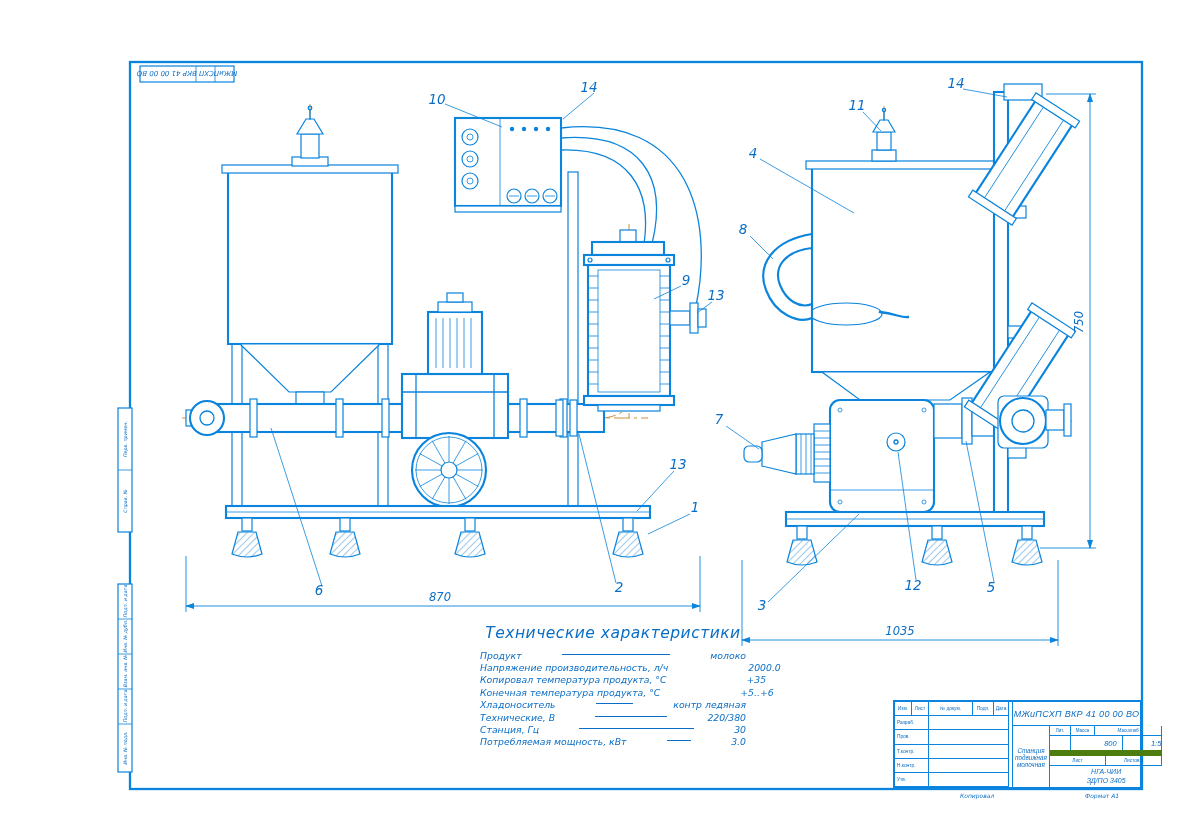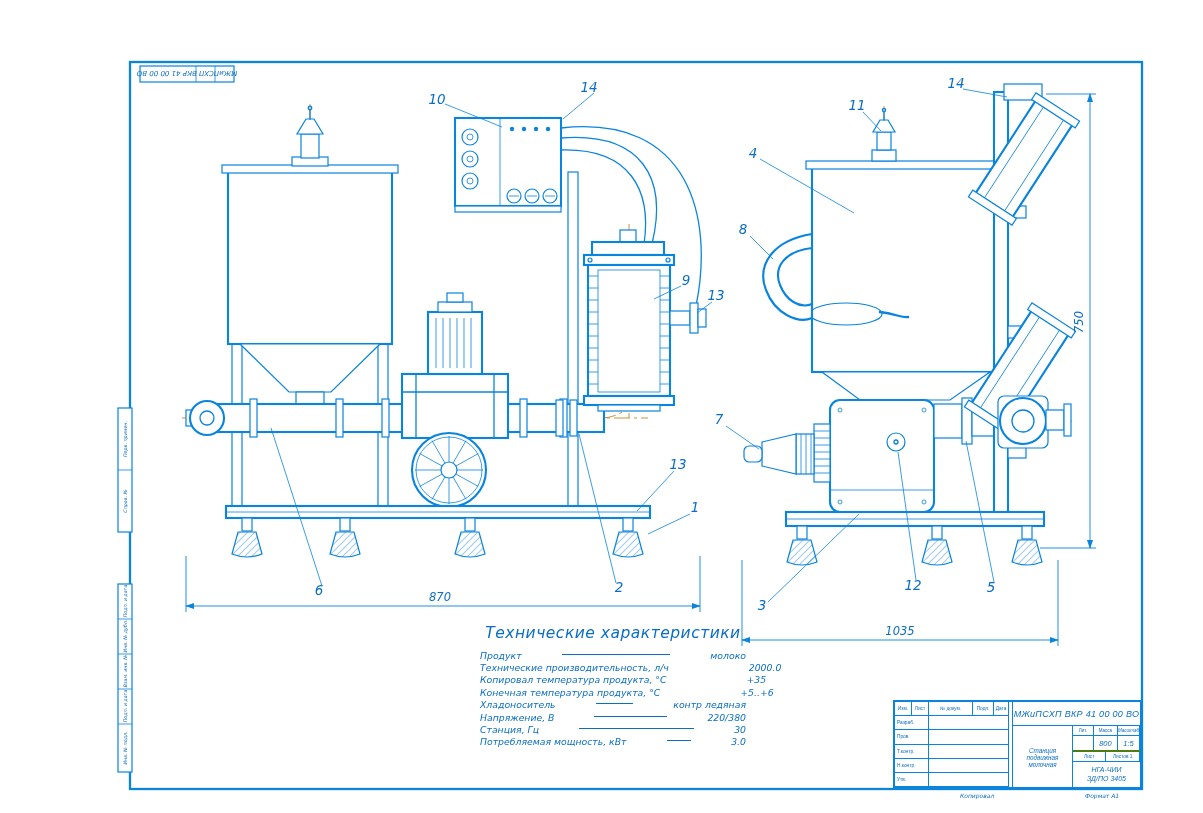--- a/index.html
+++ b/index.html
@@ -40,21 +40,21 @@
   .tb-right{position:absolute;left:118px;top:0;right:0;height:100%;}
   .tb-code{height:23px;border-bottom:1.6px solid #0a84dc;display:flex;align-items:center;
       justify-content:center;font-size:9px;font-style:italic;letter-spacing:.3px;white-space:nowrap;}
   .tb-low{display:flex;height:calc(100% - 23px);}
   .tb-name{width:62px;border-right:1px solid #0a84dc;box-sizing:border-box;display:flex;
       align-items:center;justify-content:center;text-align:center;font-size:6.3px;
       font-style:italic;padding:2px;}
   .tb-rg{flex:1;display:flex;flex-direction:column;}
   .tb-rg-h{display:flex;height:9px;border-bottom:1px solid #0a84dc;font-size:4.5px;}
   .tb-rg-h div{border-right:1px solid #0a84dc;display:flex;align-items:center;justify-content:center;}
-  .tb-rg-v{display:flex;height:14px;border-bottom:2px solid #4d7c0f;font-size:7.5px;font-style:italic;}
+  .tb-rg-v{display:flex;height:14px;border-bottom:6px solid #4d7c0f;font-size:7.5px;font-style:italic;gap:28px;}
   .tb-rg-v div{border-right:1px solid #0a84dc;display:flex;align-items:center;justify-content:center;}
   .tb-rg-s{display:flex;height:9px;border-bottom:1px solid #0a84dc;font-size:4.8px;}
   .tb-rg-s div{border-right:1px solid #0a84dc;flex:1;display:flex;align-items:center;justify-content:center;}
   .tb-org{flex:1;display:flex;flex-direction:column;align-items:center;justify-content:center;
       font-size:7px;font-style:italic;line-height:1.25;}
   .w20{width:20px;} .w23{width:23px;} .wfill{flex:1;font-style:italic;}
   .footer-txt{position:absolute;font-size:6px;color:#0a6ec6;font-style:italic;
       font-family:"DejaVu Sans",sans-serif;}
 </style>
 </head>
@@ -396,41 +396,41 @@
 </svg>
 
 <div class="specs" style="left:480px;top:624px;width:266px;">
   <div class="specs-title">Технические характеристики</div>
   <div class="spec-row">
     <span class="lbl">Продукт</span>
     <span class="leader"></span>
     <span class="val">молоко</span>
   </div>
   <div class="spec-row">
-    <span class="lbl">Технические производительность, л/ч</span>
+    <span class="lbl">Напряжение производительность, л/ч</span>
     <span class="leader"></span>
     <span class="val">2000.0</span>
   </div>
   <div class="spec-row">
     <span class="lbl">Копировал температура продукта, °С</span>
     <span class="leader"></span>
     <span class="val">+35</span>
   </div>
   <div class="spec-row">
     <span class="lbl">Конечная температура продукта, °С</span>
     <span class="leader"></span>
     <span class="val">+5..+6</span>
   </div>
   <div class="spec-row">
     <span class="lbl">Хладоноситель</span>
     <span class="leader"></span>
     <span class="val">контр ледяная</span>
   </div>
   <div class="spec-row">
-    <span class="lbl">Напряжение, В</span>
+    <span class="lbl">Технические, В</span>
     <span class="leader"></span>
     <span class="val">220/380</span>
   </div>
   <div class="spec-row">
     <span class="lbl">Станция, Гц</span>
     <span class="leader"></span>
     <span class="val">30</span>
   </div>
   <div class="spec-row">
     <span class="lbl">Потребляемая мощность, кВт</span>

